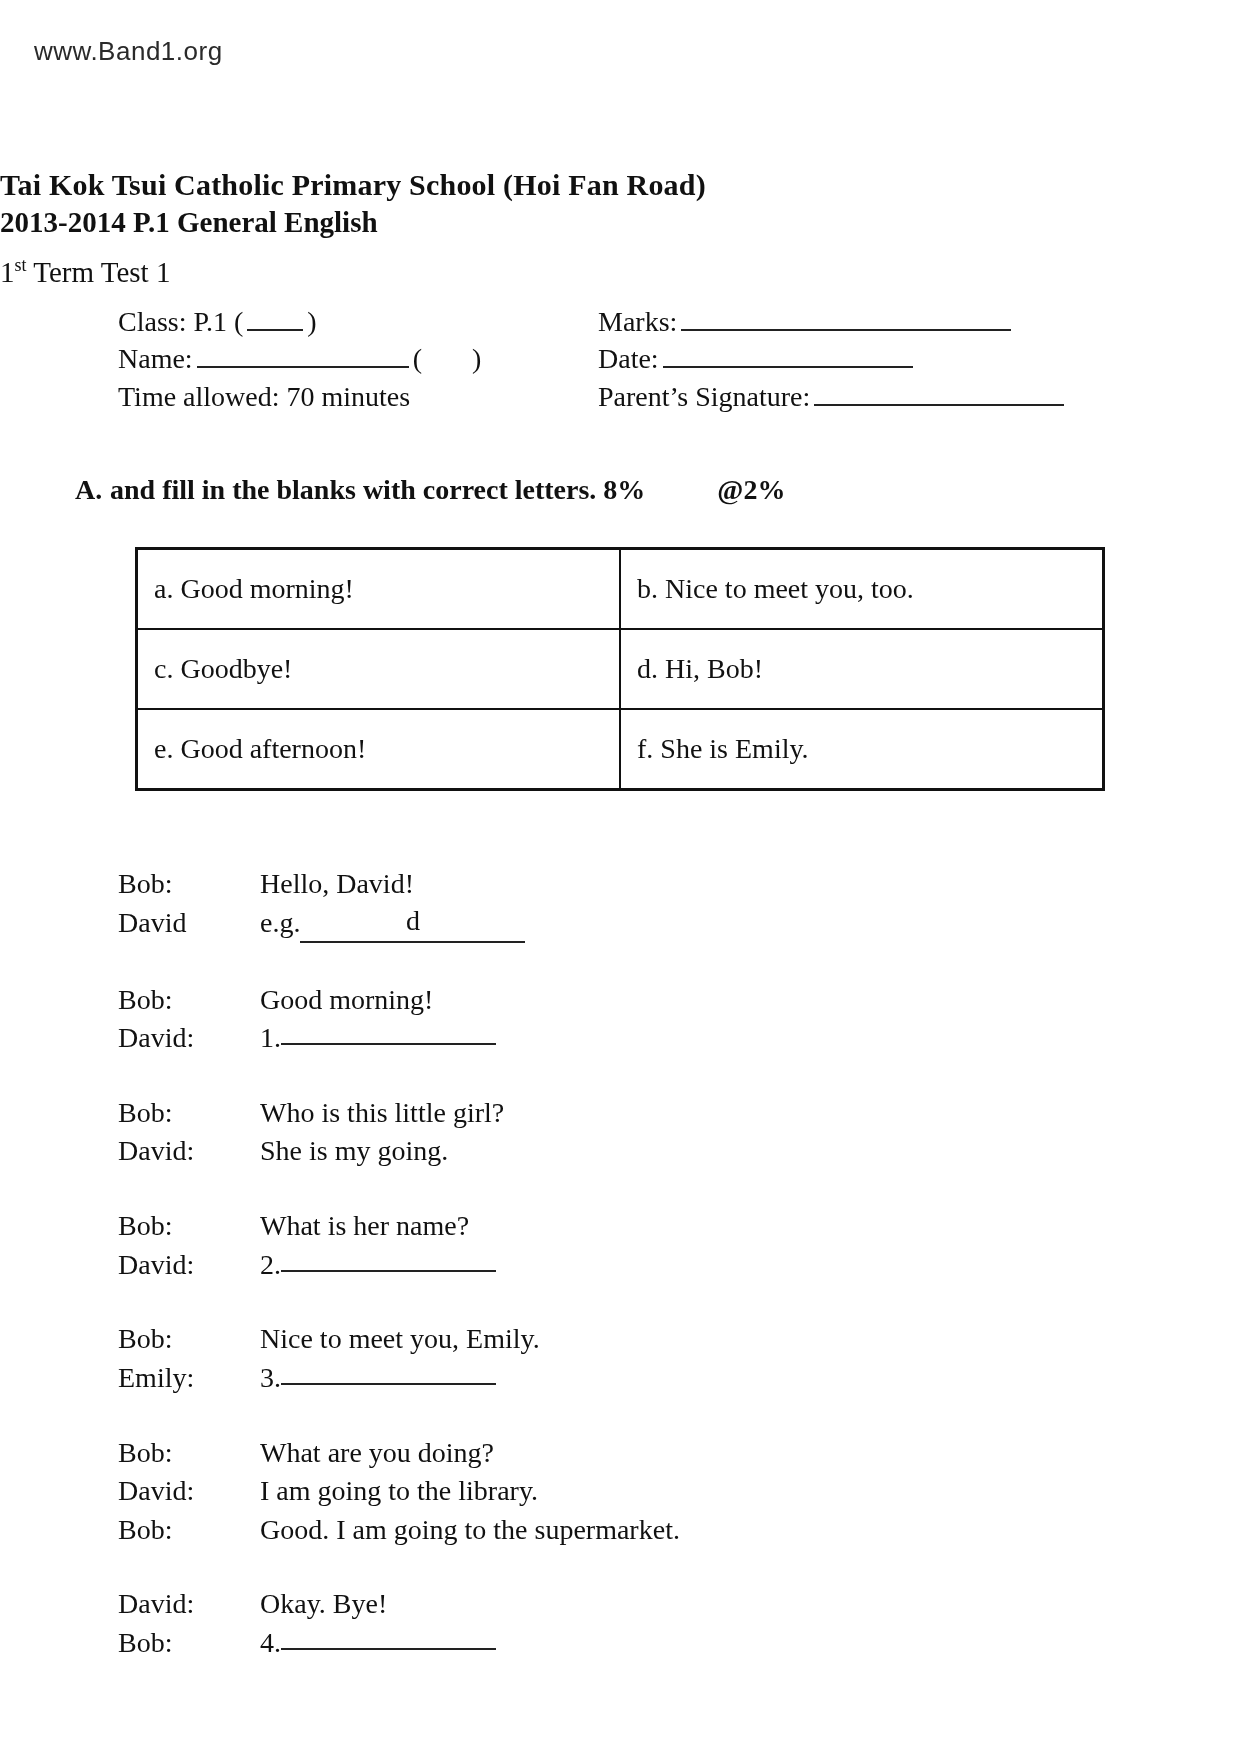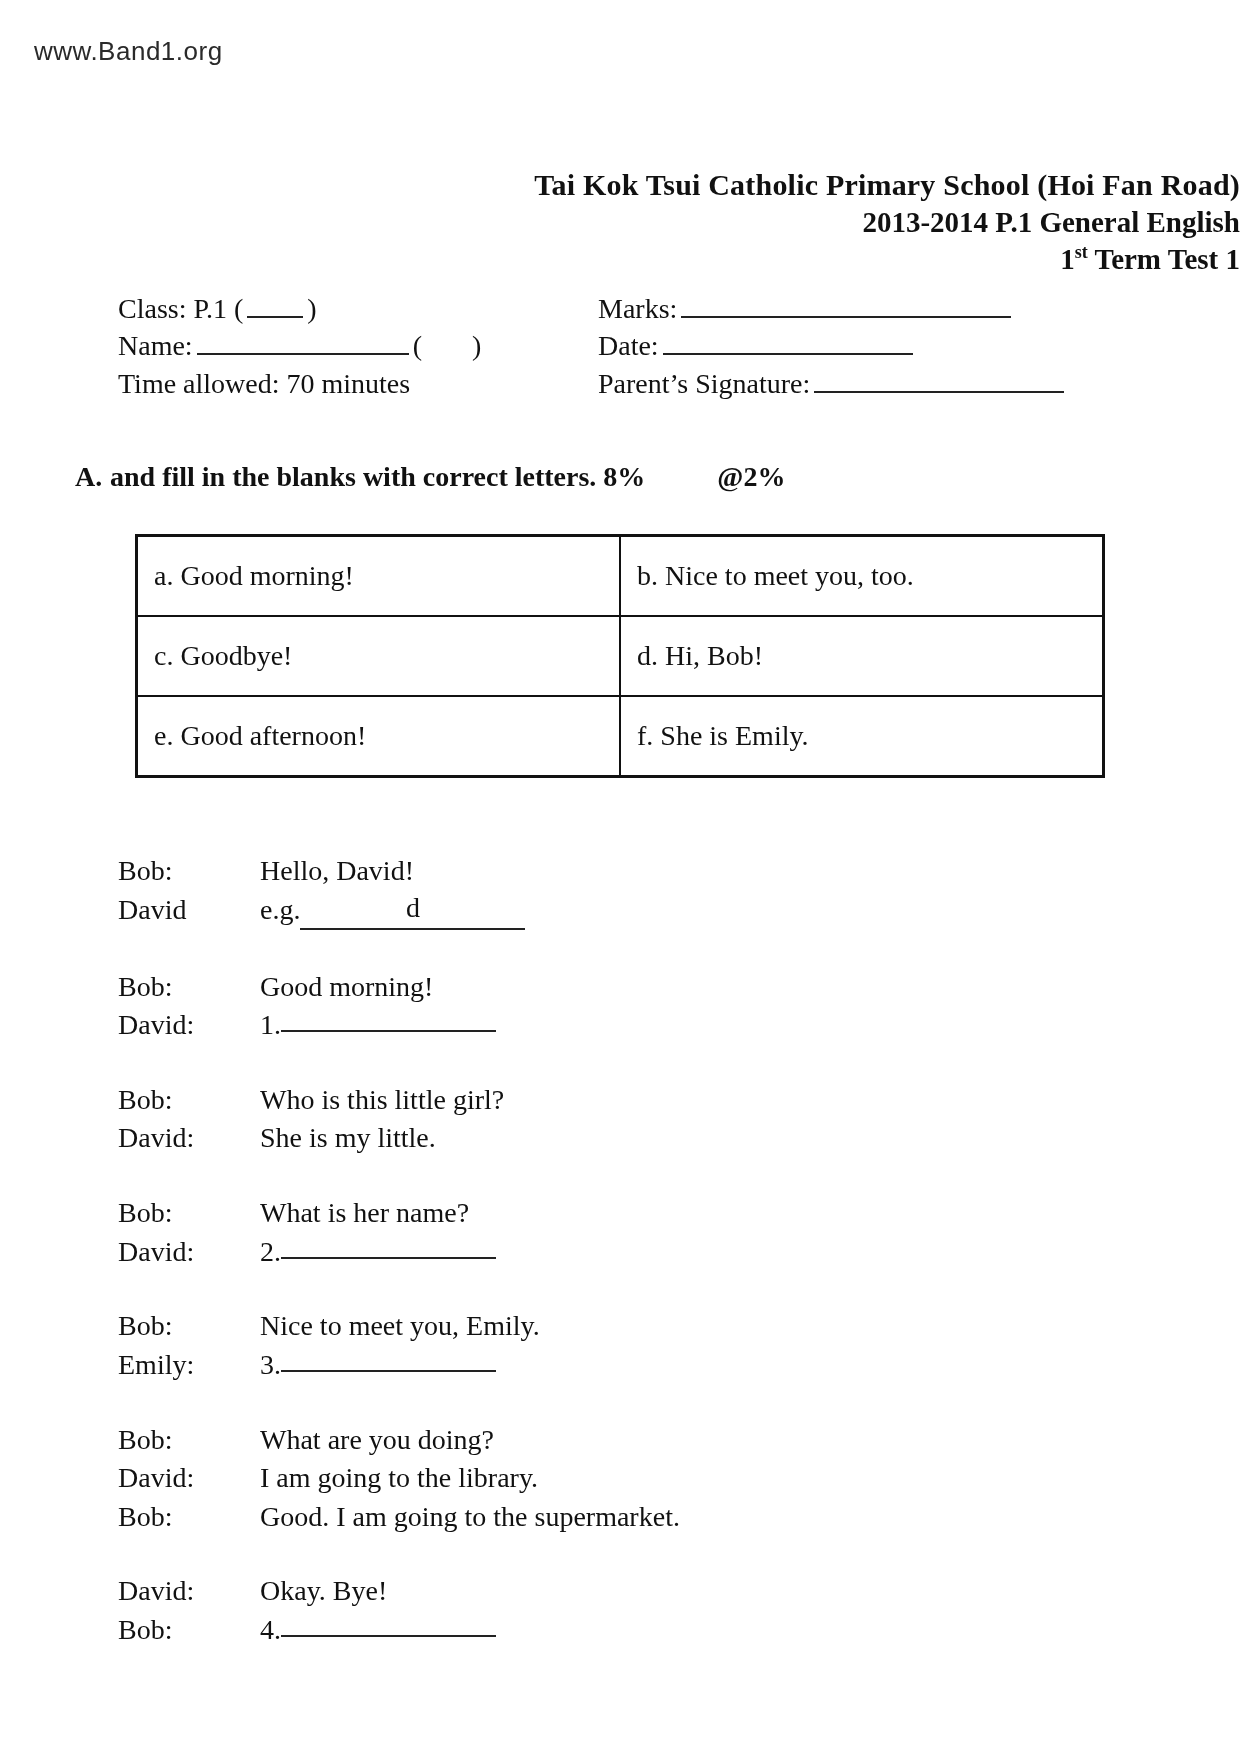--- a/index.html
+++ b/index.html
@@ -31,37 +31,37 @@
     letter-spacing: 0.5px;
   }
   .sheet {
     position: absolute;
     left: 0;
     top: 0;
     width: 1240px;
     height: 1754px;
   }
   .header {
-    text-align: right;
+    text-align: left;
     margin-top: 168px;
   }
   .school-name {
     font-size: 30px;
     font-weight: bold;
     letter-spacing: 0.2px;
   }
   .exam-line {
     font-size: 29px;
     font-weight: bold;
     margin-top: 4px;
   }
   .term-line {
     font-size: 29px;
-    font-weight: bold;
-    margin-top: 3px;
+    font-weight: normal;
+    margin-top: 16px;
   }
   .term-line sup {
     font-size: 18px;
     vertical-align: super;
   }
   .info-block {
     margin-top: 14px;
     padding-left: 118px;
     font-size: 28px;
     line-height: 1.34;
@@ -269,21 +269,21 @@
         </div>
       </div>
 
       <div class="d-group">
         <div class="d-line">
           <span class="d-speaker">Bob:</span>
           <span class="d-text">Who is this little girl?</span>
         </div>
         <div class="d-line">
           <span class="d-speaker">David:</span>
-          <span class="d-text">She is my little.</span>
+          <span class="d-text">She is my going.</span>
         </div>
       </div>
 
       <div class="d-group">
         <div class="d-line">
           <span class="d-speaker">Bob:</span>
           <span class="d-text">What is her name?</span>
         </div>
         <div class="d-line">
           <span class="d-speaker">David:</span>

